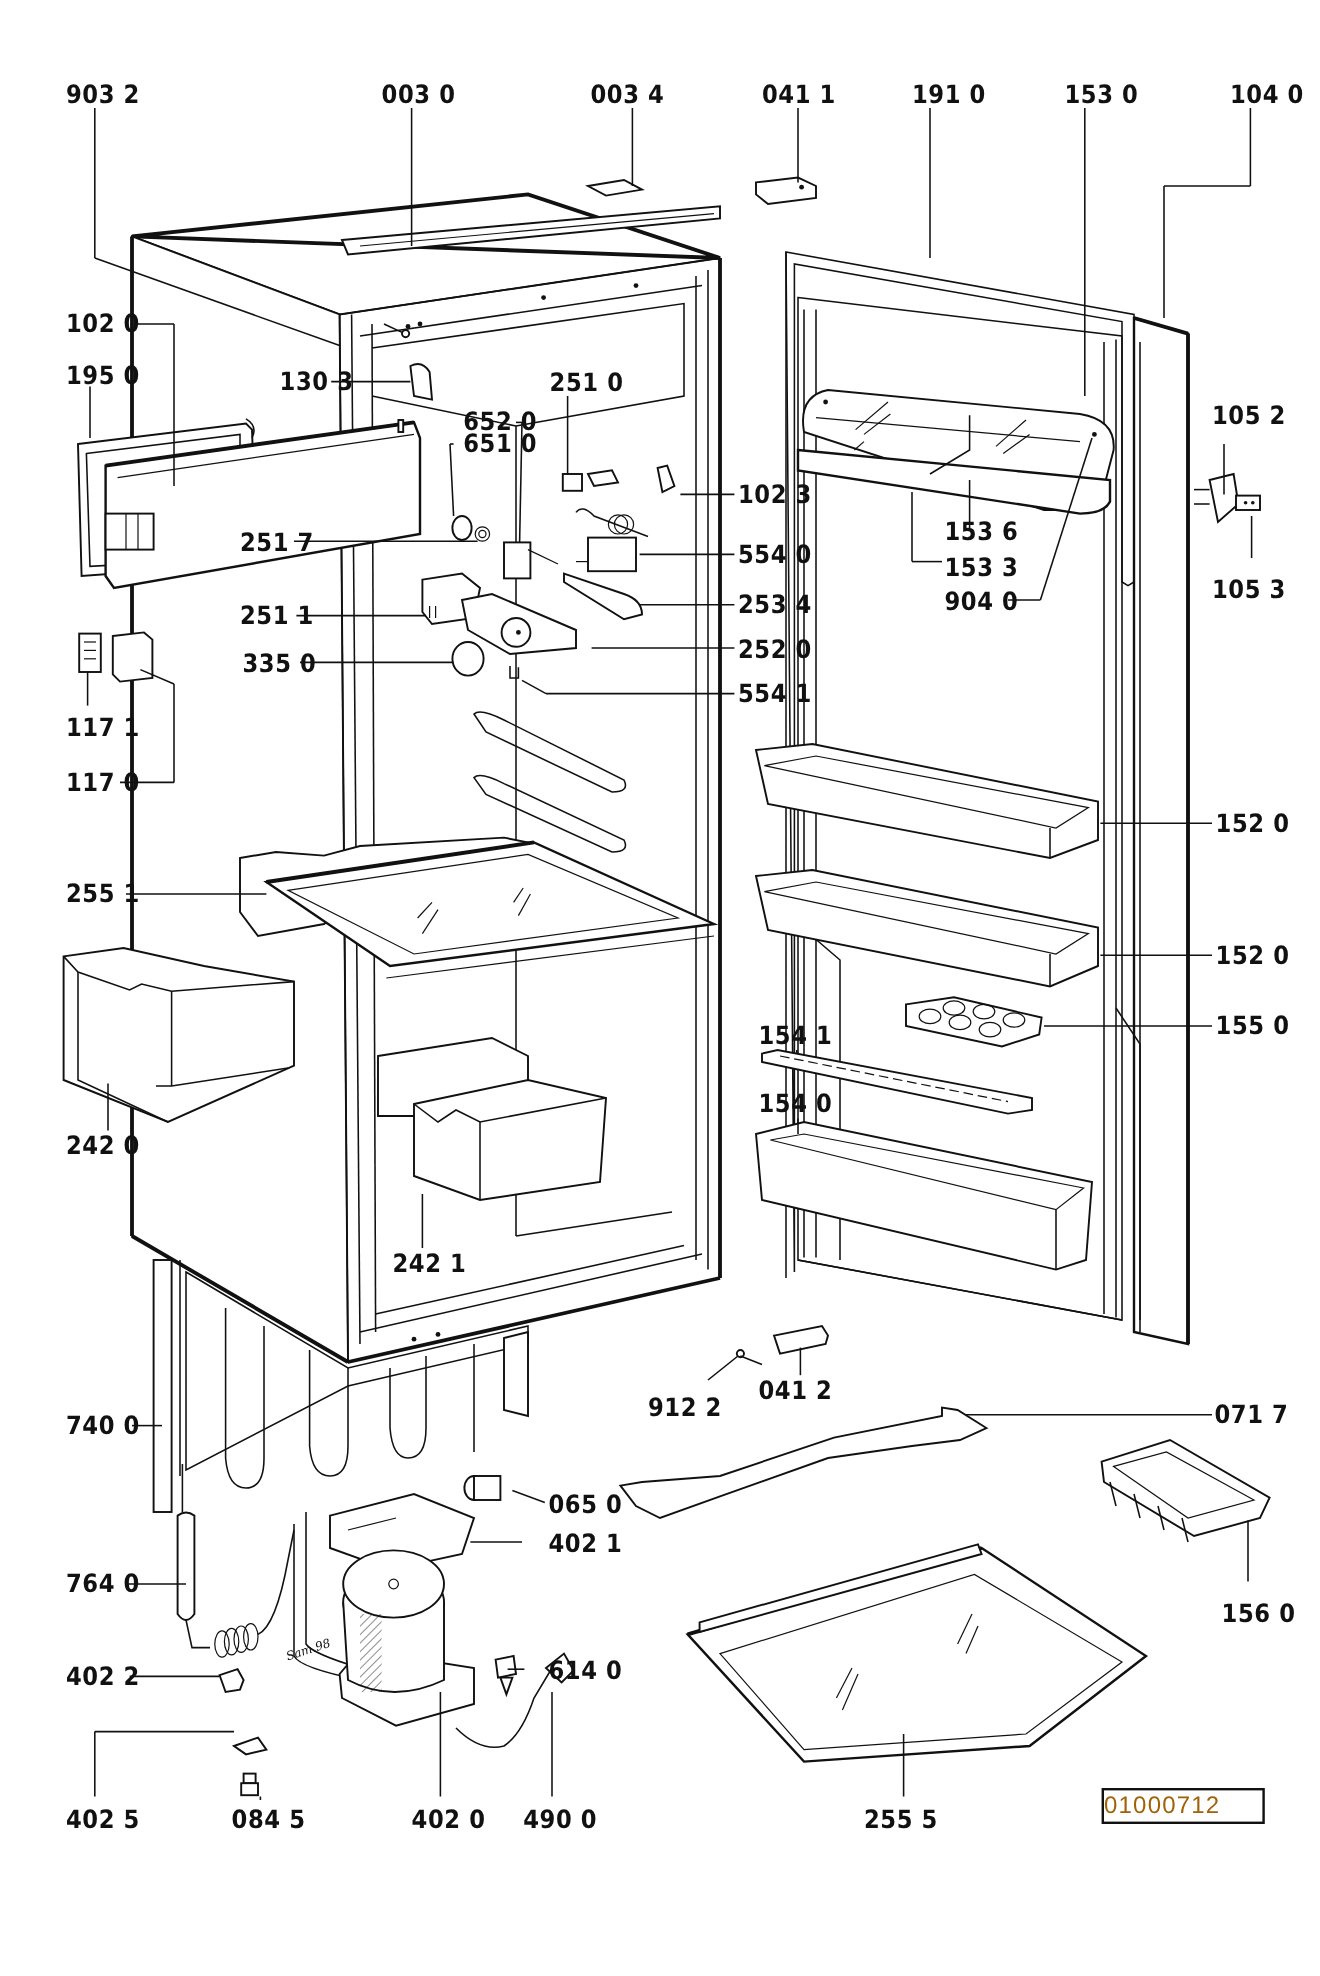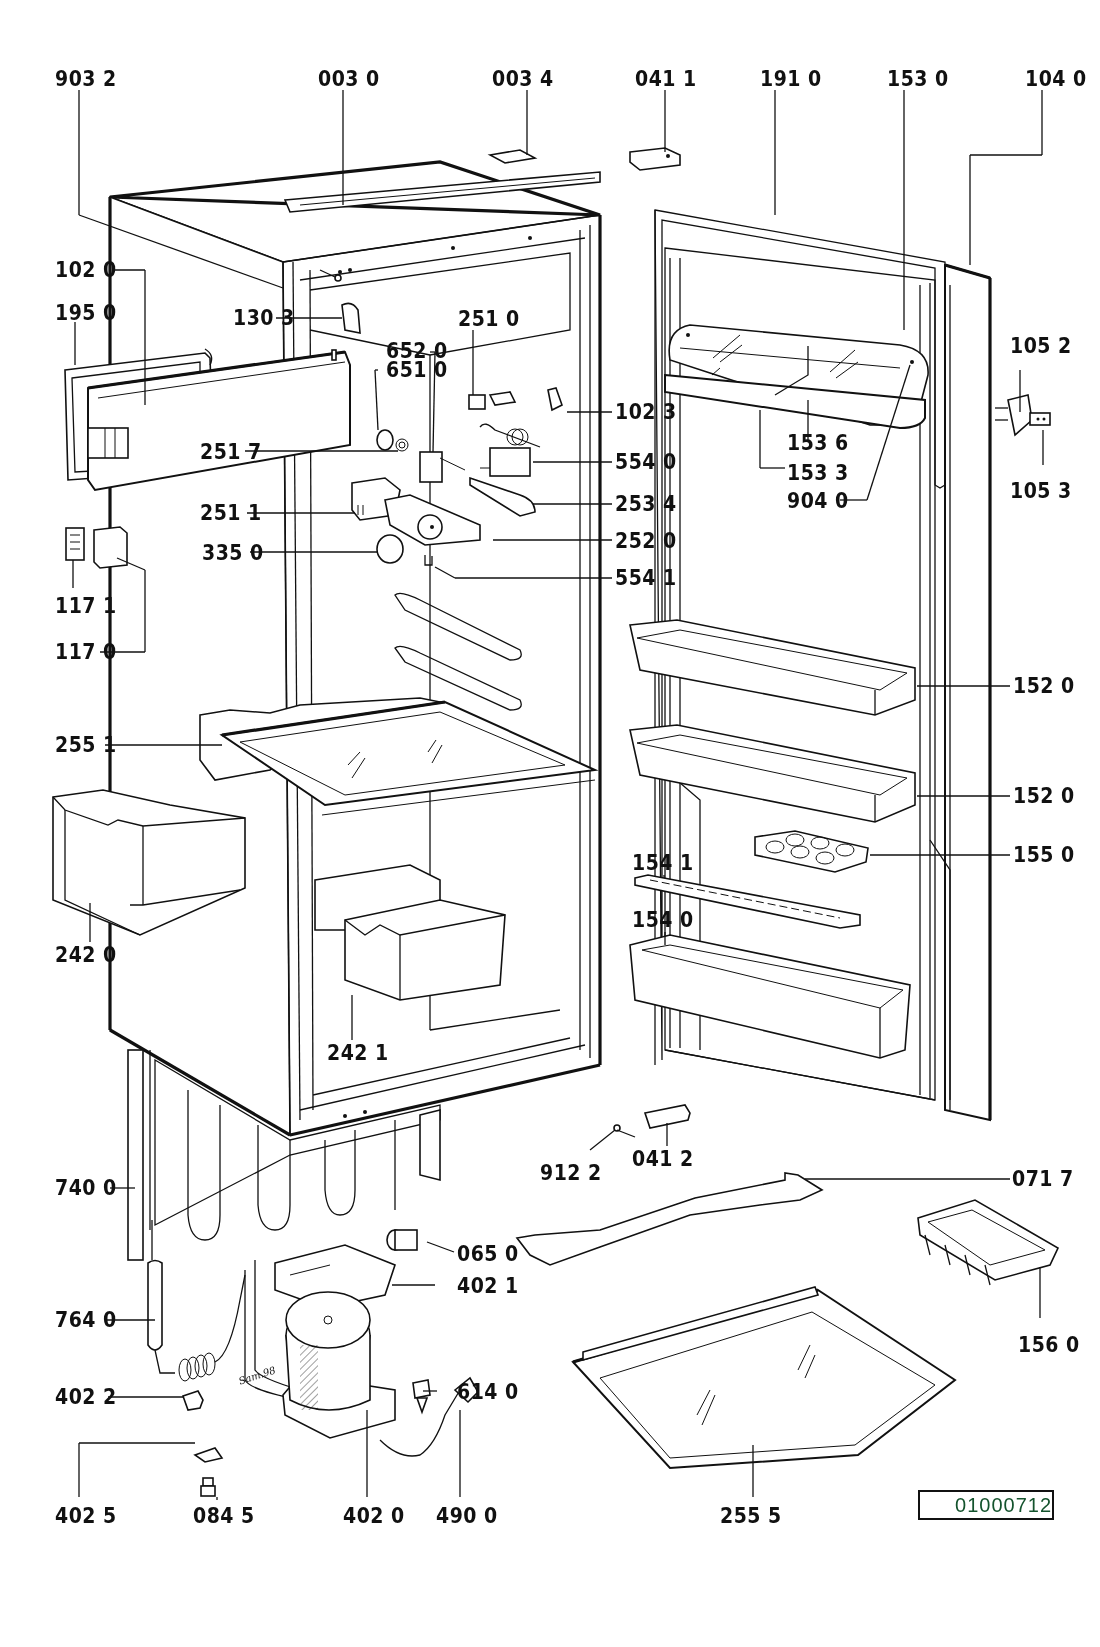--- a/index.html
+++ b/index.html
@@ -10,21 +10,21 @@
     font-size: 21px; font-weight: bold; fill: #111; letter-spacing: 0.5px;
   }
   .ln { stroke: #111; stroke-width: 1.3; fill: none; }
   .thick { stroke: #111; stroke-width: 3.2; fill: none; }
   .med { stroke: #111; stroke-width: 2; fill: #fff; }
   .part { stroke: #111; stroke-width: 1.6; fill: #fff; }
   .thin { stroke: #111; stroke-width: 1; fill: none; }
   .glass { stroke: #111; stroke-width: 1; fill: none; }
   #ref-box { position: absolute; border: 2px solid #111; background: #fff;
     font-family: "Liberation Sans Narrow", "Liberation Sans", sans-serif; font-size: 20px;
-    text-align: right; line-height: 26px; letter-spacing: 1px; color: #14532d; }
+    text-align: left; line-height: 26px; letter-spacing: 1px; color: #a16207; }
   #signature { position: absolute; font-family: "DejaVu Serif", serif; font-style: italic; font-size: 10px; color: #111; transform: rotate(-18deg); }
 </style>
 </head>
 <body>
 
 <svg id="diagram" viewBox="0 0 1100 1647" xmlns="http://www.w3.org/2000/svg">
 
   <g>
 
     <polygon class="part" points="110,197 440,162 600,215 283,262"></polygon>

